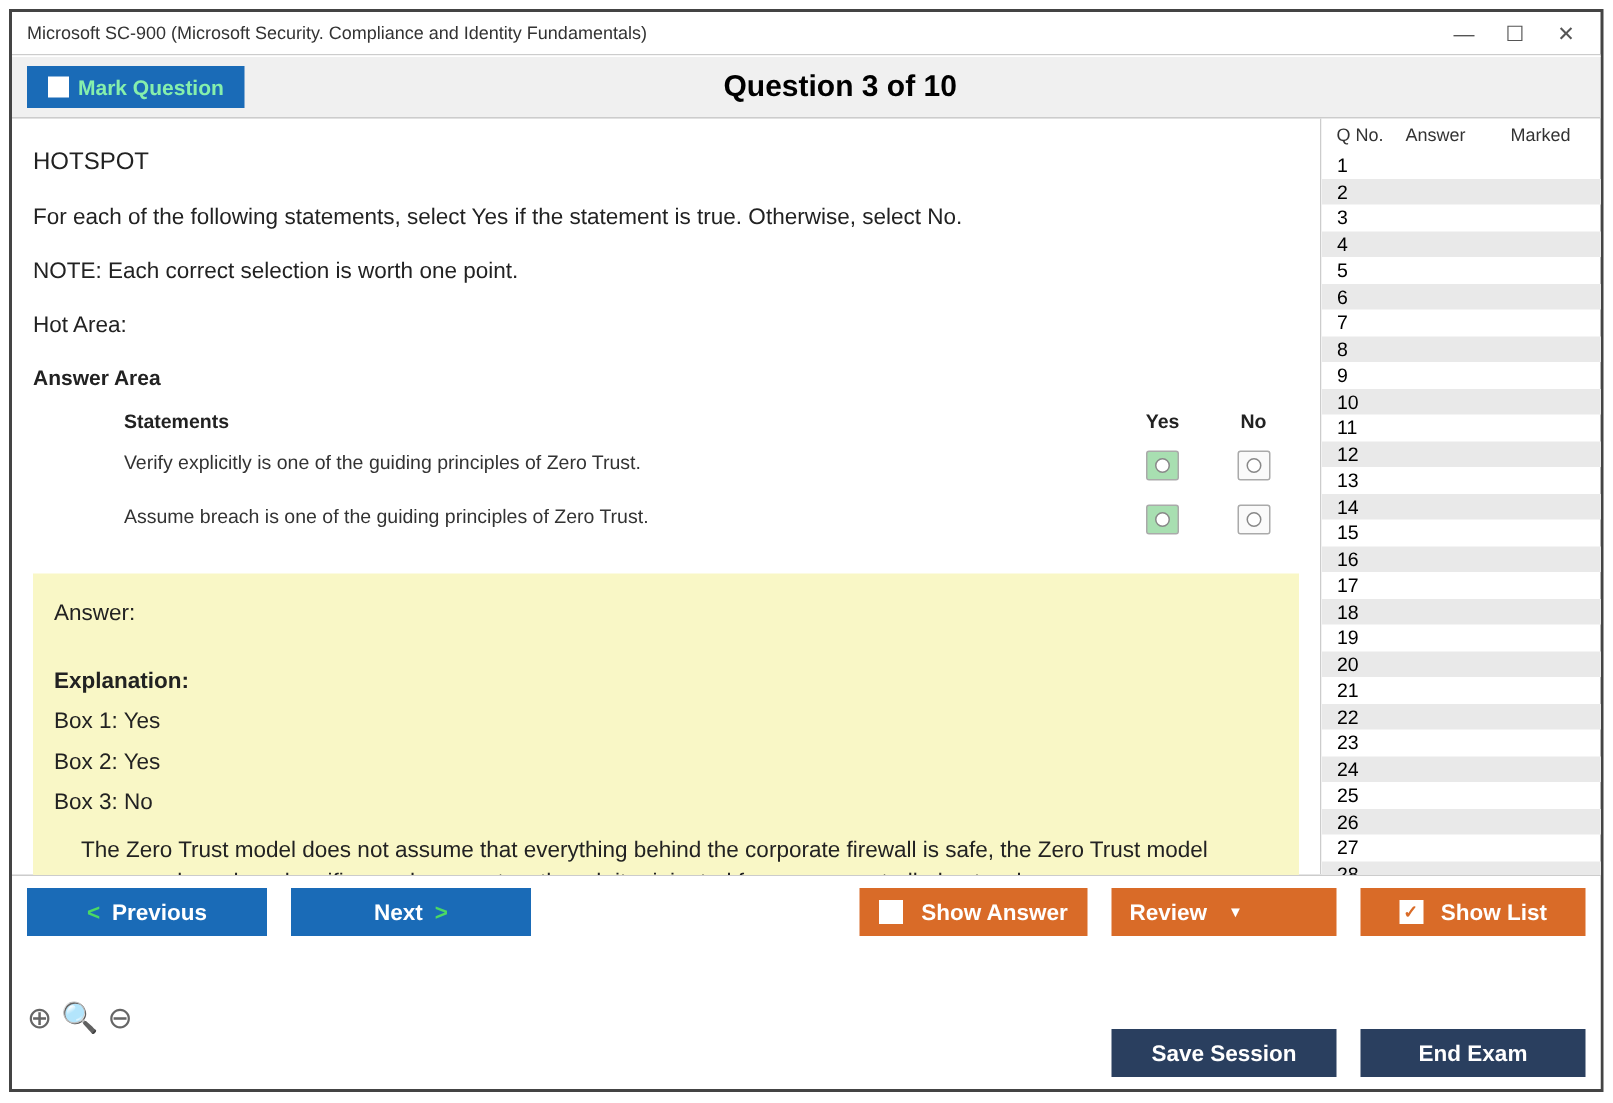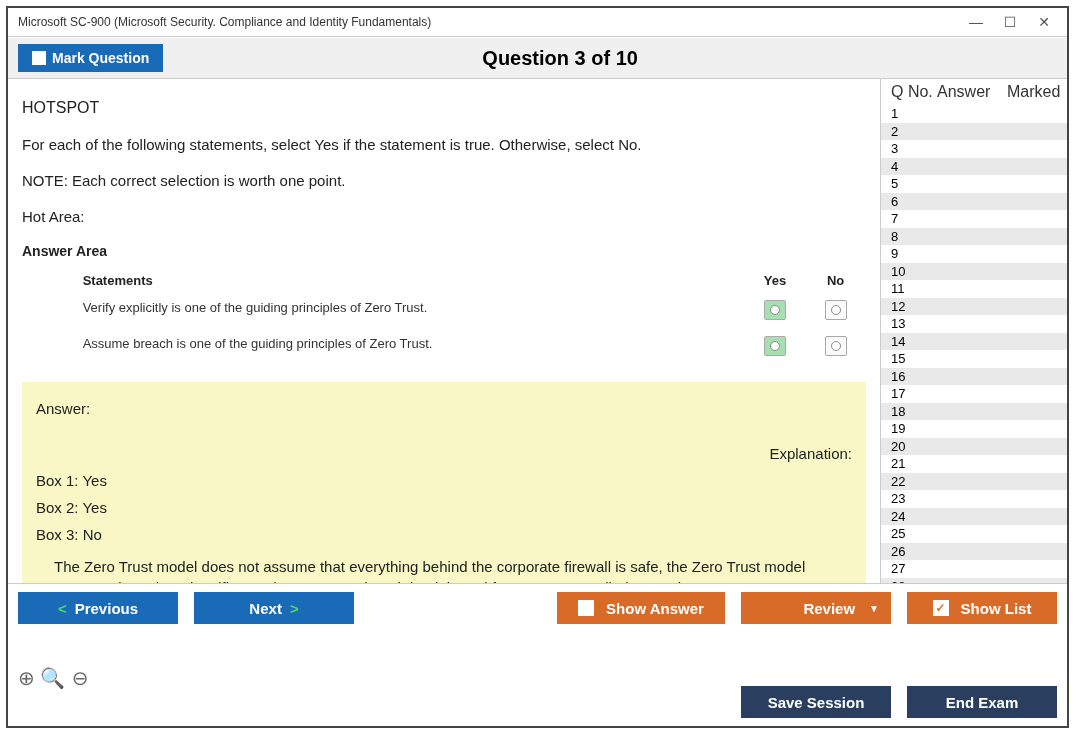--- a/index.html
+++ b/index.html
@@ -2,21 +2,21 @@
 <html><head>
 <meta charset="utf-8">
 <style>
   * { box-sizing: border-box; margin: 0; padding: 0; }
   body { font-family: Arial, sans-serif; background: #fff; padding: 6px; }
   .window { border: 2px solid #444; width: 1063px; height: 722px; display: flex; flex-direction: column; }
   .titlebar { display: flex; align-items: center; padding: 4px 10px; font-size: 12px; color: #333; border-bottom: 1px solid #ccc; }
   .titlebar .title { flex: 1; }
   .winbtn { width: 26px; height: 20px; display: flex; align-items: center; justify-content: center; color: #555; font-size: 14px; margin-left: 8px; cursor: default; }
   .toolbar { background: #f0f0f0; border-top: 1px solid #fff; border-bottom: 1px solid #ccc; display: flex; align-items: center; padding: 6px 10px; }
-  .mark-btn { background: #1a6bb7; color: #ffffff; font-weight: bold; font-size: 14px; padding: 6px 14px; display: flex; align-items: center; gap: 6px; cursor: pointer; border: none; }
+  .mark-btn { background: #1a6bb7; color: #86efac; font-weight: bold; font-size: 14px; padding: 6px 14px; display: flex; align-items: center; gap: 6px; cursor: pointer; border: none; }
   .mark-btn .chk { width: 14px; height: 14px; background: #fff; display: inline-block; }
   .q-title { flex: 1; text-align: center; font-size: 20px; font-weight: bold; color: #000; margin-right: 100px; }
   .body { flex: 1; display: flex; overflow: hidden; }
   .content-wrap { flex: 1; display: flex; flex-direction: column; border-right: 1px solid #ccc; }
   .content { flex: 1; overflow-y: scroll; padding: 12px 14px; font-size: 15px; color: #222; position: relative; }
   .content::-webkit-scrollbar { width: 16px; }
   .content::-webkit-scrollbar-track { background: #f0f0f0; }
   .content::-webkit-scrollbar-thumb { background: #c0c0c0; }
   .p { margin: 6px 0 16px 0; line-height: 1.35; }
   .h-hotspot { font-size: 16px; }
@@ -26,25 +26,25 @@
   .hotspot-table th.stmt-head { width: 510px; text-align: left; }
   .hotspot-table th.yn { width: 46px; text-align: center; }
   .hotspot-table td { padding: 8px 10px; vertical-align: top; }
   .hotspot-table td.stmt { color: #333; }
   .radio-cell { width: 46px; text-align: center; vertical-align: middle; }
   .radio { width: 22px; height: 20px; border: 1px solid #aaa; background: #fafafa; display: inline-flex; align-items: center; justify-content: center; border-radius: 2px; }
   .radio.sel { background: #a8dfb1; }
   .radio .dot { width: 10px; height: 10px; border-radius: 50%; border: 1px solid #888; background: #fff; }
   .answer-block { background: #f9f7c6; margin-top: 18px; padding: 18px 14px 8px 14px; font-size: 15px; }
   .answer-block .alabel { font-weight: normal; margin-bottom: 28px; }
-  .answer-block .elabel { font-weight: normal; margin-bottom: 10px; text-align: right; }
+  .answer-block .elabel { font-weight: bold; margin-bottom: 10px; }
   .answer-block .eline { margin: 10px 0; }
   .answer-block .epara { margin-top: 14px; line-height: 1.35; margin-left: 18px; }
   .sidepanel { width: 186px; display: flex; flex-direction: column; background: #fff; }
-  .side-head { display: flex; font-size: 16px; padding: 4px 6px 4px 10px; color: #333; }
+  .side-head { display: flex; font-size: 12px; padding: 4px 6px 4px 10px; color: #333; }
   .side-head div:nth-child(1) { width: 46px; }
   .side-head div:nth-child(2) { width: 70px; }
   .side-head div:nth-child(3) { flex: 1; }
   .qlist { flex: 1; overflow-y: scroll; }
   .qlist::-webkit-scrollbar { width: 16px; }
   .qlist::-webkit-scrollbar-track { background: #f0f0f0; }
   .qlist::-webkit-scrollbar-thumb { background: #c0c0c0; }
   .qrow { font-size: 13px; padding: 0 0 0 10px; height: 17.5px; line-height: 17.5px; cursor: pointer; }
   .qrow.even { background: #e9e9e9; }
   .footer { background: #fff; border-top: 1px solid #ccc; padding: 8px 10px; display: flex; align-items: flex-start; gap: 10px; flex-wrap: wrap; }
@@ -179,25 +179,25 @@
     <div class="footer-row1">
       <button class="nav-btn blue">
         <span class="chev green">&lt;</span>
         <span>Previous</span>
       </button>
       <button class="nav-btn blue">
         <span>Next</span>
         <span class="chev green">&gt;</span>
       </button>
       <div class="spacer"></div>
-      <button class="nav-btn orange" style="width:168px">
+      <button class="nav-btn orange" style="width:152px">
         <span class="chk-white"></span>
         <span>Show Answer</span>
       </button>
-      <button class="nav-btn orange" style="width:150px; justify-content:flex-end; padding:0 12px">
+      <button class="nav-btn orange" style="width:150px; justify-content:flex-start; padding:0 12px">
         <span>Review</span>
         <span class="dropdown-caret">▼</span>
       </button>
       <button class="nav-btn orange" style="width:150px">
         <span class="chk-white">
             <span class="tick">✓</span>
           </span>
         <span>Show List</span>
       </button>
     </div>

